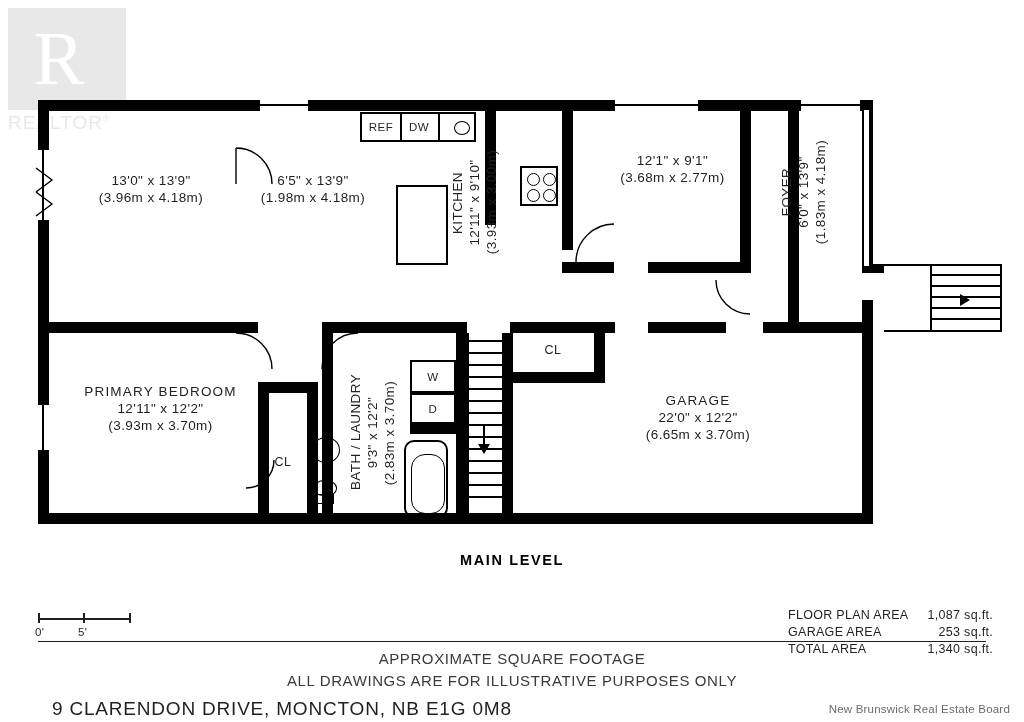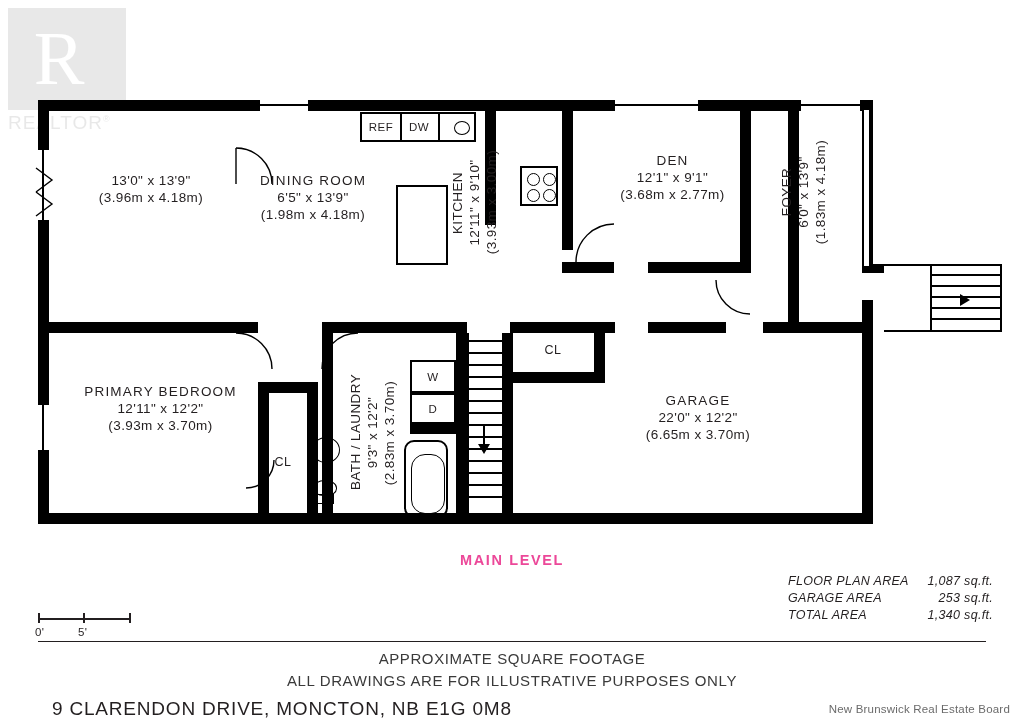--- a/index.html
+++ b/index.html
@@ -127,21 +127,21 @@
     color: #6b6b6b;
     letter-spacing: 0.2px;
   }
   .mainlevel {
     position: absolute;
     width: 100%;
     text-align: center;
     font-size: 14.5px;
     font-weight: bold;
     letter-spacing: 1.6px;
-    color: #ec4899;
+    color: #000000;
   }
   .scalebar { position: absolute; }
   .scalebar .seg { position: absolute; background: #231f20; }
 </style>
 </head>
 <body>
 
 <div id="plan">
 
   <div class="abs wm">
@@ -296,31 +296,29 @@
   <div class="tl" style="left:467px; top:496px; width:35px; height:1.5px;"></div>
   <div class="tl" style="left:483px; top:425px; width:2px; height:22px;"></div>
   <div class="abs" style="left:478px; top:444px; width:0; height:0; border-left:6px solid transparent; border-right:6px solid transparent; border-top:10px solid #000;"></div>
 
   <div class="lbl" style="left:56px; top:172px; width:190px;">
     <div>13'0" x 13'9"</div>
     <div>(3.96m x 4.18m)</div>
   </div>
 
   <div class="lbl" style="left:218px; top:172px; width:190px;">
-    <div class="nm">DINING ROOM</div>
     <div>6'5" x 13'9"</div>
     <div>(1.98m x 4.18m)</div>
   </div>
 
   <div class="vert" style="left:449px; top:268px; width:130px;"><span class="nm">KITCHEN</span></div>
   <div class="vert" style="left:466px; top:270px; width:135px;"><span>12'11" x 9'10"</span></div>
   <div class="vert" style="left:483px; top:272px; width:140px;"><span>(3.93m x 3.00m)</span></div>
 
   <div class="lbl" style="left:580px; top:152px; width:185px;">
-    <div class="nm">DEN</div>
     <div>12'1" x 9'1"</div>
     <div>(3.68m x 2.77m)</div>
   </div>
 
   <div class="vert" style="left:778px; top:252px; width:120px;"><span class="nm">FOYER</span></div>
   <div class="vert" style="left:795px; top:252px; width:120px;"><span>6'0" x 13'9"</span></div>
   <div class="vert" style="left:812px; top:256px; width:128px;"><span>(1.83m x 4.18m)</span></div>
 
   <div class="lbl" style="left:58px; top:383px; width:205px;">
     <div class="nm">PRIMARY BEDROOM</div>
@@ -346,21 +344,21 @@
   <div class="scalebar" style="left:38px; top:608px; width:110px; height:32px;">
     <div class="seg" style="left:0; top:10px; width:46px; height:1.5px;"></div>
     <div class="seg" style="left:46px; top:10px; width:46px; height:1.5px;"></div>
     <div class="seg" style="left:0; top:5px; width:1.5px; height:10px;"></div>
     <div class="seg" style="left:45px; top:5px; width:1.5px; height:10px;"></div>
     <div class="seg" style="left:91px; top:5px; width:1.5px; height:10px;"></div>
     <div class="abs tiny" style="left:-3px; top:18px; font-size:11.5px;">0'</div>
     <div class="abs tiny" style="left:40px; top:18px; font-size:11.5px;">5'</div>
   </div>
 
-  <div class="areas" style="left:788px; top:573px;font-style:italic;">
+  <div class="areas" style="left:788px; top:607px;">
     <div class="row">
         <span>FLOOR PLAN AREA</span>
         <span>1,087 sq.ft.</span>
       </div>
     <div class="row">
         <span>GARAGE AREA</span>
         <span>253 sq.ft.</span>
       </div>
     <div class="row">
         <span>TOTAL AREA</span>

